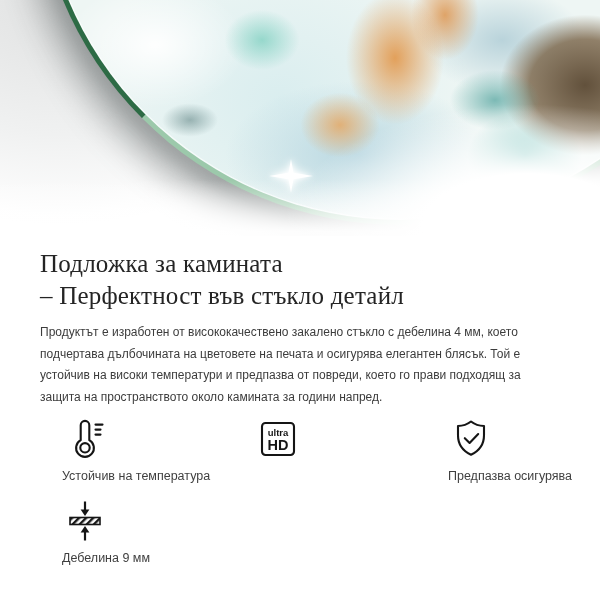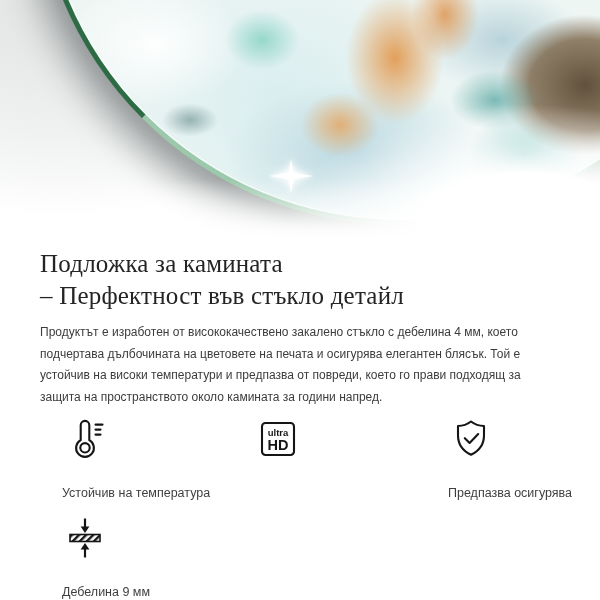--- a/index.html
+++ b/index.html
@@ -90,21 +90,21 @@
     row-gap: 14px;
   }
   .feature {
     display: flex;
     flex-direction: column;
     align-items: flex-start;
   }
   .feature .icon-box { width: 46px; height: 46px; }
   .feature .icon-box svg { display: block; }
   .feature-label {
-    margin-top: 24px;
+    margin-top: 7px;
     font-size: 12.5px;
     line-height: 15px;
     color: #3f3f3f;
     white-space: nowrap;
     text-align: center;
   }
   .stroke-icon { stroke: #151515; fill: none; stroke-width: 2.1; }
   .hd-text { font-family: "Liberation Sans", sans-serif; fill: #151515; font-weight: 700; }
 </style>
 </head>

